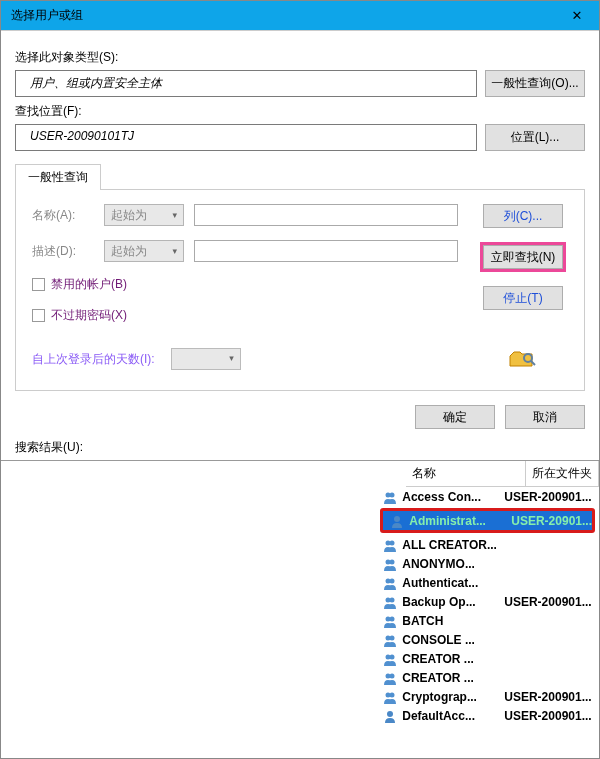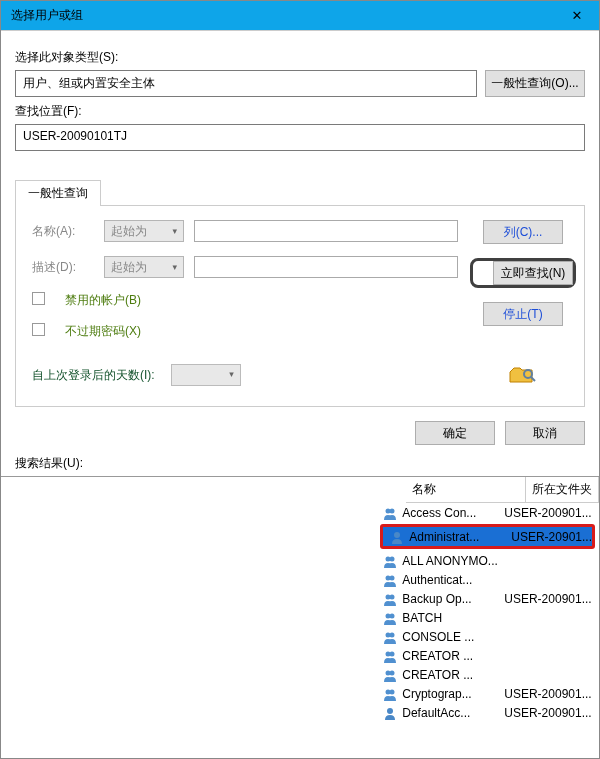--- a/index.html
+++ b/index.html
@@ -3,75 +3,76 @@
 <meta charset="utf-8">
 <style>
 * { box-sizing: border-box; margin: 0; padding: 0; font-family: "Microsoft YaHei", "Segoe UI", Tahoma, sans-serif; font-size: 12px; }
 body { background: #fff; width: 600px; height: 759px; display: flex; flex-direction: column; border: 1px solid #888; }
 .titlebar { display: flex; align-items: center; height: 30px; border-bottom: 1px solid #ccc; padding: 0 0 0 10px; background: #0ea5e9; }
 .titlebar .title { flex: 1; }
 .titlebar .close { width: 44px; height: 30px; display: flex; align-items: center; justify-content: center; font-size: 13px; }
 .content { padding: 12px 14px 0 14px; display: flex; flex-direction: column; }
 .label { margin: 6px 0 4px 0; }
 .inline-row { display: flex; gap: 8px; align-items: center; }
-.textbox { border: 1px solid #7a7a7a; background: #fff; padding: 4px 7px; height: 27px; flex: 1; }
+.textbox { border: 1px solid #7a7a7a; background: #fff; padding: 4px 14px; height: 27px; flex: 1; font-style: italic; }
 .btn { border: 1px solid #adadad; background: #e1e1e1; height: 27px; min-width: 100px; display: inline-flex; align-items: center; justify-content: center; cursor: default; }
 .btn.disabled { color: #1d4ed8; }
 .btn.small { min-width: 80px; height: 24px; }
-.tabs { margin-top: 28px; }
+.tabs { margin-top: 12px; }
 .tab { display: inline-block; border: 1px solid #ccc; border-bottom: none; padding: 4px 12px; background: #fff; position: relative; top: 1px; }
 .tabpanel { border: 1px solid #ccc; padding: 14px 16px 20px 16px; display: flex; gap: 20px; }
 .tabpanel-left { flex: 1; display: flex; flex-direction: column; gap: 14px; }
 .tabpanel-right { width: 90px; display: flex; flex-direction: column; gap: 14px; align-items: center; }
 .field-row { display: flex; align-items: center; gap: 10px; }
 .field-label { min-width: 62px; color: #888; }
 .combo { border: 1px solid #b5b5b5; background: #e8e8e8; width: 80px; height: 22px; display: flex; align-items: center; padding: 0 6px; color: #888; position: relative; }
 .combo .chev { position: absolute; right: 6px; font-size: 9px; color: #666; }
 .field-input { border: 1px solid #aaa; background: #fff; height: 22px; flex: 1; padding: 0 4px; }
-.check-row { display: flex; align-items: flex-start; gap: 20px; color: #4d7c0f; }
+.check-row { display: flex; align-items: center; gap: 6px; color: #701a75; }
 .check { width: 13px; height: 13px; border: 1px solid #999; background: #fff; }
 .days-row { display: flex; align-items: center; gap: 16px; margin-top: 10px; }
-.days-label { color: #14532d; }
+.days-label { color: #8b5cf6; }
 .days-input { border: 1px solid #bbb; background: #e8e8e8; width: 70px; height: 22px; position: relative; }
 .days-input .chev { position: absolute; right: 6px; top: 4px; font-size: 9px; color: #666;}
-.highlight-btn { border: 3px solid #404040; border-radius: 8px; padding-left: 20px; }
+.highlight-btn { border: 3px solid #ec4899; border-radius: 0; }
 .search-icon { width: 30px; height: 22px; }
 .okcancel { display: flex; justify-content: flex-end; gap: 10px; padding: 14px 0 10px 0; }
 .results-label { margin: 0 0 4px 0; padding-left: 14px; }
 .results { border-top: 1px solid #999; flex: 1; display: flex; flex-direction: column; overflow: hidden; align-items: flex-end; }
 .results-header { display: flex; border-bottom: 1px solid #ccc; background: #fff; }
 .results-header .col { padding: 4px 6px; border-right: 1px solid #ccc; }
 .col-name { width: 120px; }
 .col-folder { flex: 1; }
 .results-body { flex: 1; overflow: auto; padding-bottom: 2px; }
-.row { display: flex; align-items: center; height: 19px; padding-left: 6px; gap: 4px; }
+.row { display: flex; align-items: center; height: 19px; padding-left: 6px; gap: 4px; font-weight: bold; }
 .row .ricon { width: 16px; height: 14px; display:flex; align-items:center; justify-content:center; }
 .row .cell-name { width: 98px; overflow: hidden; text-overflow: ellipsis; white-space: nowrap; }
 .row .cell-folder { flex: 1; overflow: hidden; text-overflow: ellipsis; white-space: nowrap; }
-.row.selected { background: #1a6fd4; color: #000000; }
+.row.selected { background: #1a6fd4; color: #86efac; }
 .highlight-row { border: 3px solid #d81b1b; border-radius: 3px; margin: 2px 4px; }
 </style>
 </head>
 <body>
 
 <div class="titlebar">
   <div class="title">选择用户或组</div>
   <div class="close">✕</div>
 </div>
 
 <div class="content">
   <div class="label">选择此对象类型(S):</div>
   <div class="inline-row">
     <div class="textbox">用户、组或内置安全主体</div>
     <div class="btn">一般性查询(O)...</div>
   </div>
 
   <div class="label">查找位置(F):</div>
   <div class="inline-row">
     <div class="textbox">USER-20090101TJ</div>
+    <div class="btn">位置(L)...</div>
   </div>
 
   <div class="tabs">
     <div class="tab">一般性查询</div>
     <div class="tabpanel">
       <div class="tabpanel-left">
         <div class="field-row">
           <div class="field-label">名称(A):</div>
           <div class="combo">
               <span>起始为</span>
@@ -159,21 +160,33 @@
       </div>
       <div class="row">
         <span class="ricon">
           <svg width="16" height="14" viewBox="0 0 16 14">
             <circle cx="6" cy="5" r="2.5" fill="#5090d0"></circle>
             <circle cx="10" cy="5" r="2.5" fill="#5090d0"></circle>
             <path d="M2 14 Q2 9 6 9 Q10 9 10 14 Z" fill="#5090d0"></path>
             <path d="M6 14 Q6 9 10 9 Q14 9 14 14 Z" fill="#5090d0"></path>
           </svg>
         </span>
-        <span class="cell-name">ALL ANONYMO...</span>
+        <span class="cell-name">ALL CREATOR...</span>
+        <span class="cell-folder"></span>
+      </div>
+      <div class="row">
+        <span class="ricon">
+          <svg width="16" height="14" viewBox="0 0 16 14">
+            <circle cx="6" cy="5" r="2.5" fill="#5090d0"></circle>
+            <circle cx="10" cy="5" r="2.5" fill="#5090d0"></circle>
+            <path d="M2 14 Q2 9 6 9 Q10 9 10 14 Z" fill="#5090d0"></path>
+            <path d="M6 14 Q6 9 10 9 Q14 9 14 14 Z" fill="#5090d0"></path>
+          </svg>
+        </span>
+        <span class="cell-name">ANONYMO...</span>
         <span class="cell-folder"></span>
       </div>
       <div class="row">
         <span class="ricon">
           <svg width="16" height="14" viewBox="0 0 16 14">
             <circle cx="6" cy="5" r="2.5" fill="#5090d0"></circle>
             <circle cx="10" cy="5" r="2.5" fill="#5090d0"></circle>
             <path d="M2 14 Q2 9 6 9 Q10 9 10 14 Z" fill="#5090d0"></path>
             <path d="M6 14 Q6 9 10 9 Q14 9 14 14 Z" fill="#5090d0"></path>
           </svg>

